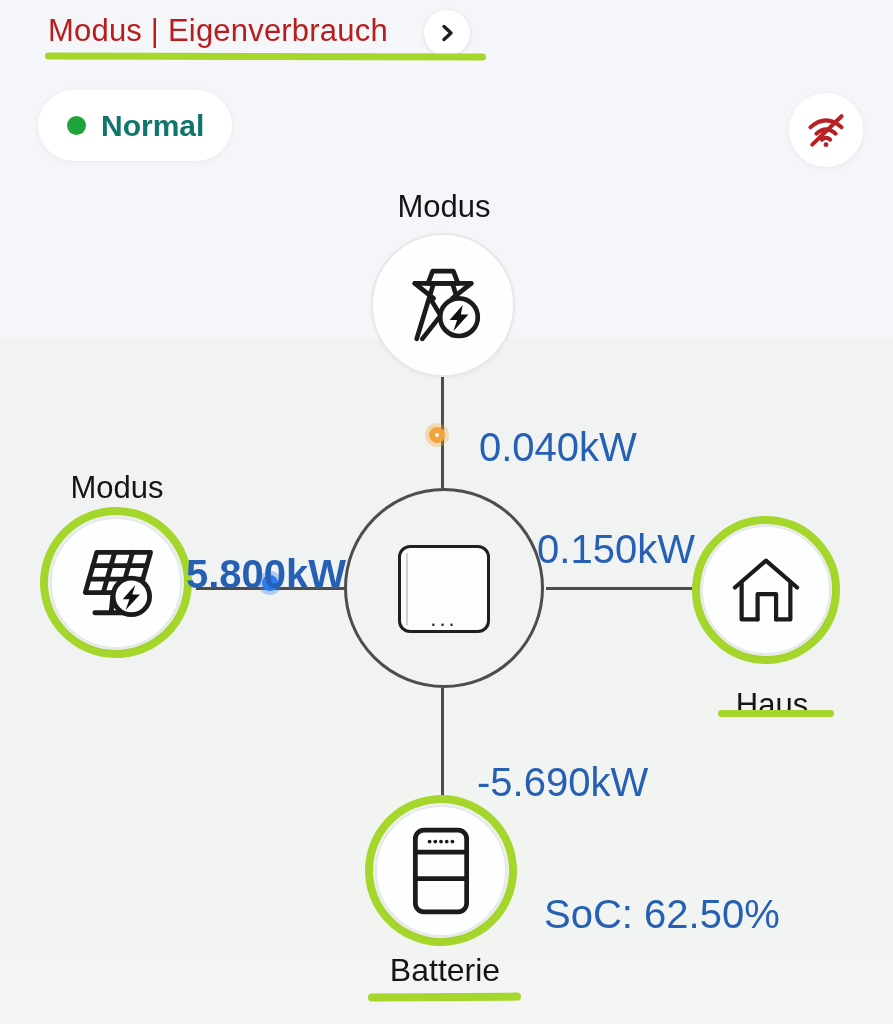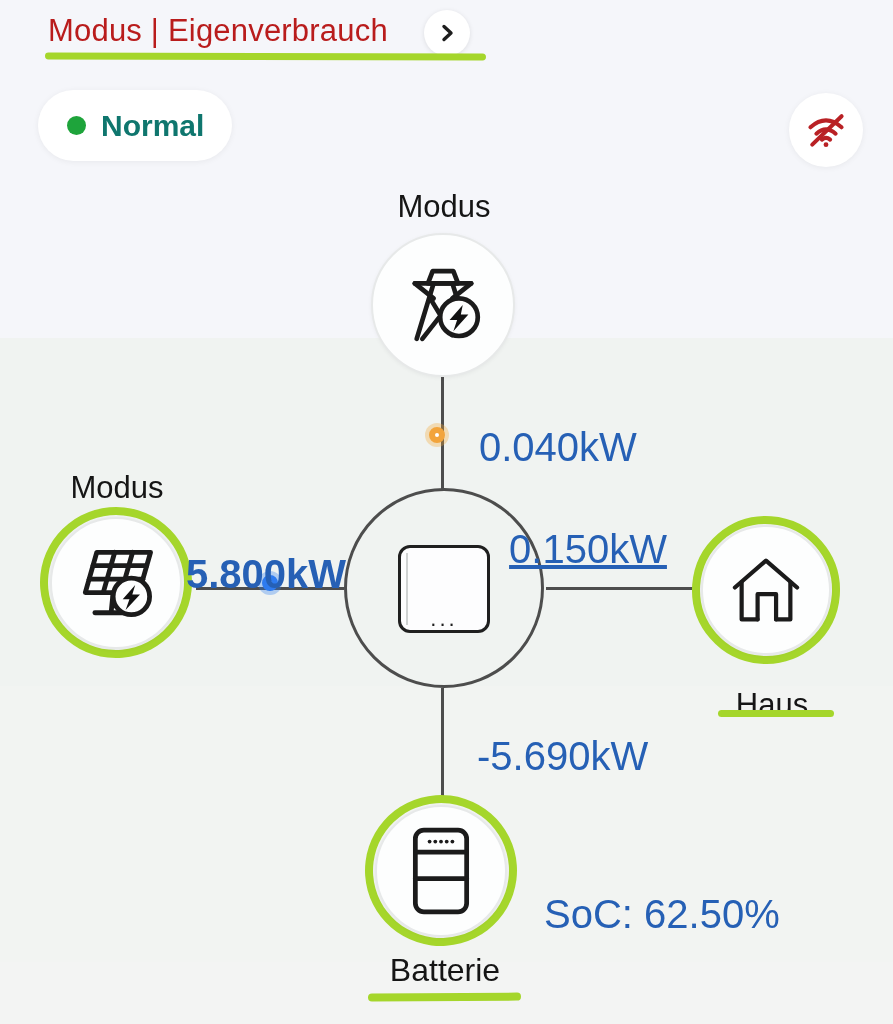--- a/index.html
+++ b/index.html
@@ -73,22 +73,22 @@
 
   
   .node-label{position:absolute;font-size:31px;color:#151515;transform:translateX(-50%);white-space:nowrap;}
   .lbl-netz{left:444px;top:189px;}
   .lbl-solar{left:117px;top:470px;}
   .lbl-haus{left:772px;top:675px;margin-top:12px;}
   .lbl-batterie{left:445px;top:952px;font-size:32px;text-align:right;}
   .flow-value{position:absolute;font-size:40px;font-weight:500;color:var(--value-blue);white-space:nowrap;}
   .val-grid{left:479px;top:425px;}
   .val-solar{left:266px;top:552px;transform:translateX(-50%);font-weight:bold;}
-  .val-house{left:588px;top:527px;transform:translateX(-50%);text-decoration:underline;}
-  .val-battery{left:477px;top:734px;}
+  .val-house{left:616px;top:527px;transform:translateX(-50%);}
+  .val-battery{left:477px;top:760px;}
   .val-soc{left:544px;top:892px;}
 
   svg{display:block}
 </style>
 </head>
 <body>
 
 <div class="screen">
   <div class="band band-top"></div>
   <div class="band band-mid"></div>

